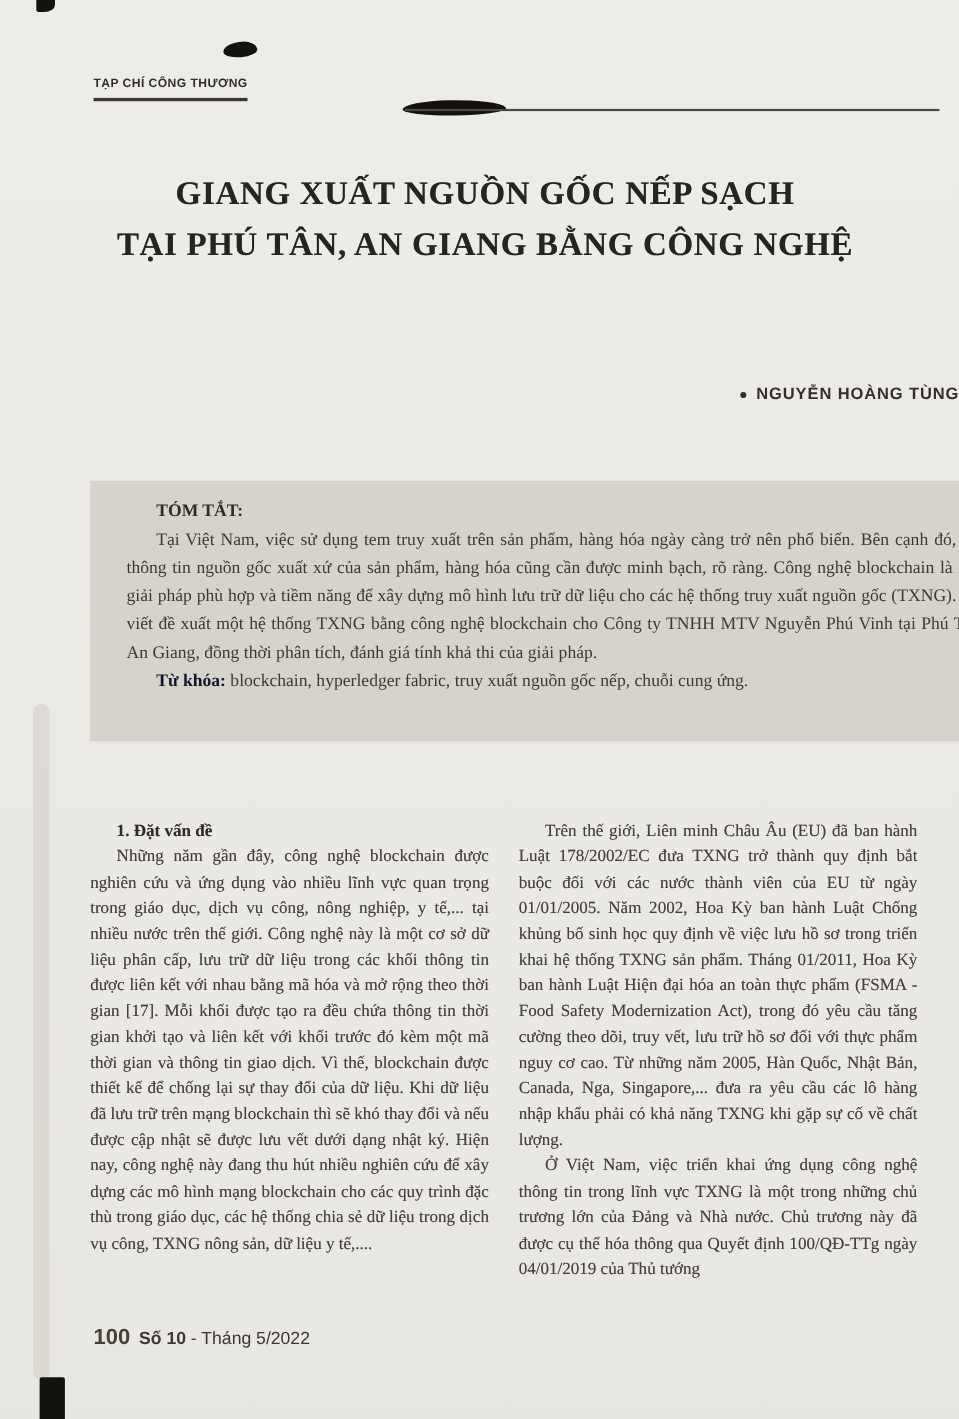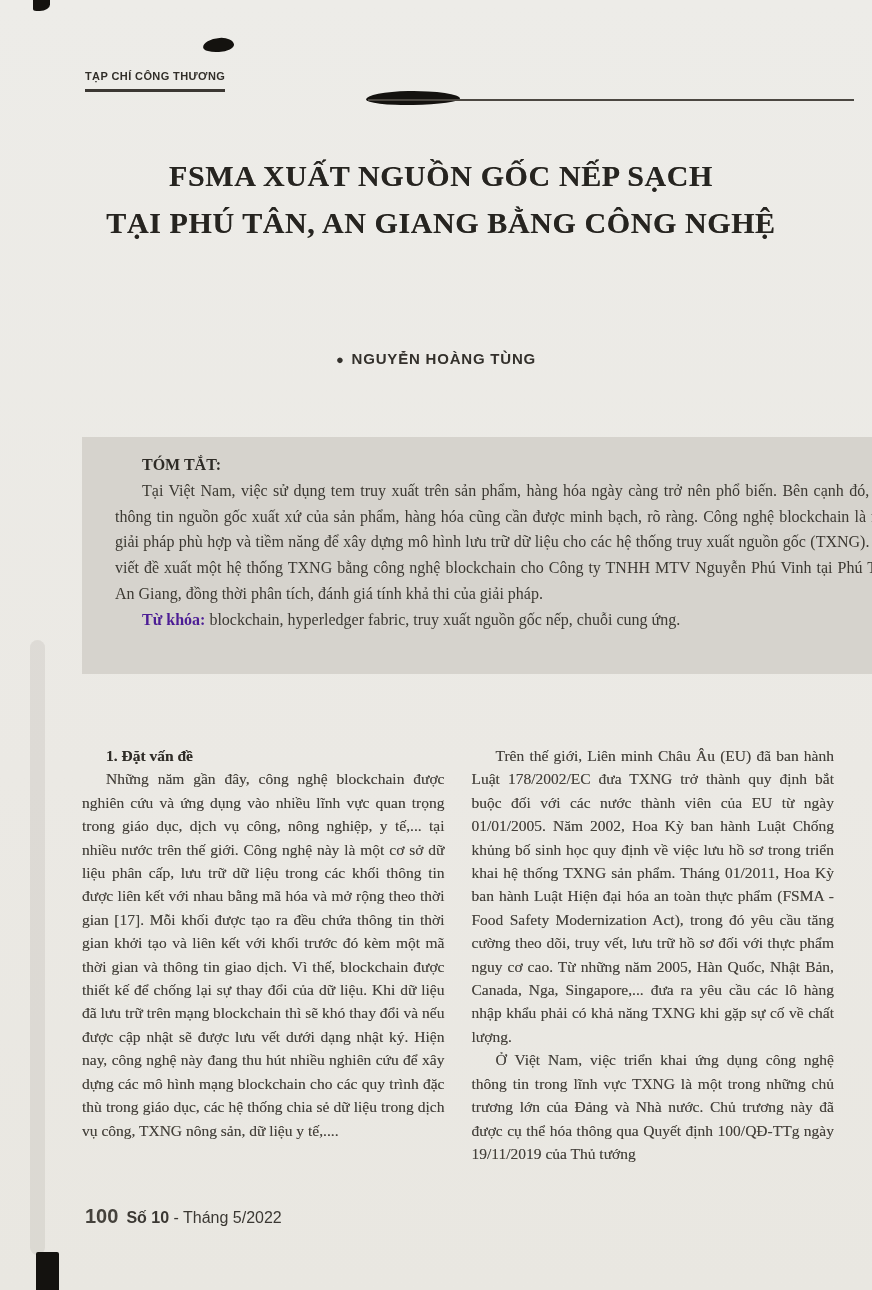--- a/index.html
+++ b/index.html
@@ -61,21 +61,21 @@
     line-height: 47px;
     letter-spacing: 0.6px;
     color: #262420;
     text-shadow: 0 0 0.6px rgba(40,36,30,0.55);
   }
   .author-byline {
     position: absolute;
     left: 0;
     right: 0;
     top: 350px;
-    text-align: center;
+    text-align: right;
     font-family: "Liberation Sans", "DejaVu Sans", sans-serif;
     font-weight: bold;
     font-size: 15px;
     letter-spacing: 0.8px;
     color: #33302b;
   }
   .author-bullet { font-size: 13px; margin-right: 7px; }
 
   
   .abstract-box {
@@ -86,21 +86,21 @@
     height: 237px;
     box-sizing: border-box;
     background: #d6d3cd;
     padding: 15px 32px 0 33px;
     font-size: 16px;
     line-height: 25.8px;
     color: #3c3932;
   }
   .abstract-box p { margin: 0; text-indent: 27px; text-align: justify; }
   .abstract-heading { font-weight: bold; color: #2e2b26; }
-  .keywords-label { font-weight: bold; color: #4c1d95; margin-top: 16px; }
+  .keywords-label { font-weight: bold; color: #0f172a; margin-top: 16px; }
 
   
   .article-body {
     position: absolute;
     left: 82px;
     top: 744px;
     width: 752px;
     display: flex;
     gap: 27px;
   }
@@ -141,42 +141,42 @@
   <div class="artifact artifact-top-corner"></div>
   <div class="artifact artifact-top-blob"></div>
   <div class="artifact artifact-rule-blob"></div>
   <div class="artifact artifact-left-strip"></div>
   <div class="artifact artifact-bottom-bar"></div>
 
   <div class="masthead">TẠP CHÍ CÔNG THƯƠNG</div>
   <div class="header-rule"></div>
 
   <h1 class="article-title">
-    <span>FSMA XUẤT NGUỒN GỐC NẾP SẠCH</span><br>
+    <span>GIANG XUẤT NGUỒN GỐC NẾP SẠCH</span><br>
     <span>TẠI PHÚ TÂN, AN GIANG BẰNG CÔNG NGHỆ</span><br>
   </h1>
 
   <div class="author-byline">
     <span class="author-bullet">●</span><span>NGUYỄN HOÀNG TÙNG</span>
   </div>
 
   <section class="abstract-box">
     <p><span class="abstract-heading">TÓM TẮT:</span></p>
     <p>Tại Việt Nam, việc sử dụng tem truy xuất trên sản phẩm, hàng hóa ngày càng trở nên phổ biến. Bên cạnh đó, các thông tin nguồn gốc xuất xứ của sản phẩm, hàng hóa cũng cần được minh bạch, rõ ràng. Công nghệ blockchain là một giải pháp phù hợp và tiềm năng để xây dựng mô hình lưu trữ dữ liệu cho các hệ thống truy xuất nguồn gốc (TXNG). Bài viết đề xuất một hệ thống TXNG bằng công nghệ blockchain cho Công ty TNHH MTV Nguyễn Phú Vinh tại Phú Tân, An Giang, đồng thời phân tích, đánh giá tính khả thi của giải pháp.</p>
     <p><span class="keywords-label">Từ khóa:</span> <span>blockchain, hyperledger fabric, truy xuất nguồn gốc nếp, chuỗi cung ứng.</span></p>
   </section>
 
   <div class="article-body">
     <div class="body-column">
       <h2 class="section-heading">1. Đặt vấn đề</h2>
       <p>Những năm gần đây, công nghệ blockchain được nghiên cứu và ứng dụng vào nhiều lĩnh vực quan trọng trong giáo dục, dịch vụ công, nông nghiệp, y tế,... tại nhiều nước trên thế giới. Công nghệ này là một cơ sở dữ liệu phân cấp, lưu trữ dữ liệu trong các khối thông tin được liên kết với nhau bằng mã hóa và mở rộng theo thời gian [17]. Mỗi khối được tạo ra đều chứa thông tin thời gian khởi tạo và liên kết với khối trước đó kèm một mã thời gian và thông tin giao dịch. Vì thế, blockchain được thiết kế để chống lại sự thay đổi của dữ liệu. Khi dữ liệu đã lưu trữ trên mạng blockchain thì sẽ khó thay đổi và nếu được cập nhật sẽ được lưu vết dưới dạng nhật ký. Hiện nay, công nghệ này đang thu hút nhiều nghiên cứu để xây dựng các mô hình mạng blockchain cho các quy trình đặc thù trong giáo dục, các hệ thống chia sẻ dữ liệu trong dịch vụ công, TXNG nông sản, dữ liệu y tế,....</p>
     </div>
     <div class="body-column">
       <p>Trên thế giới, Liên minh Châu Âu (EU) đã ban hành Luật 178/2002/EC đưa TXNG trở thành quy định bắt buộc đối với các nước thành viên của EU từ ngày 01/01/2005. Năm 2002, Hoa Kỳ ban hành Luật Chống khủng bố sinh học quy định về việc lưu hồ sơ trong triển khai hệ thống TXNG sản phẩm. Tháng 01/2011, Hoa Kỳ ban hành Luật Hiện đại hóa an toàn thực phẩm (FSMA - Food Safety Modernization Act), trong đó yêu cầu tăng cường theo dõi, truy vết, lưu trữ hồ sơ đối với thực phẩm nguy cơ cao. Từ những năm 2005, Hàn Quốc, Nhật Bản, Canada, Nga, Singapore,... đưa ra yêu cầu các lô hàng nhập khẩu phải có khả năng TXNG khi gặp sự cố về chất lượng.</p>
-      <p>Ở Việt Nam, việc triển khai ứng dụng công nghệ thông tin trong lĩnh vực TXNG là một trong những chủ trương lớn của Đảng và Nhà nước. Chủ trương này đã được cụ thể hóa thông qua Quyết định 100/QĐ-TTg ngày 19/11/2019 của Thủ tướng</p>
+      <p>Ở Việt Nam, việc triển khai ứng dụng công nghệ thông tin trong lĩnh vực TXNG là một trong những chủ trương lớn của Đảng và Nhà nước. Chủ trương này đã được cụ thể hóa thông qua Quyết định 100/QĐ-TTg ngày 04/01/2019 của Thủ tướng</p>
     </div>
   </div>
 
   <footer class="page-footer">
     <span class="page-number">100</span><span class="issue-label">Số 10</span>
     <span class="issue-date">- Tháng 5/2022</span>
   </footer>
 
 </div>
 

